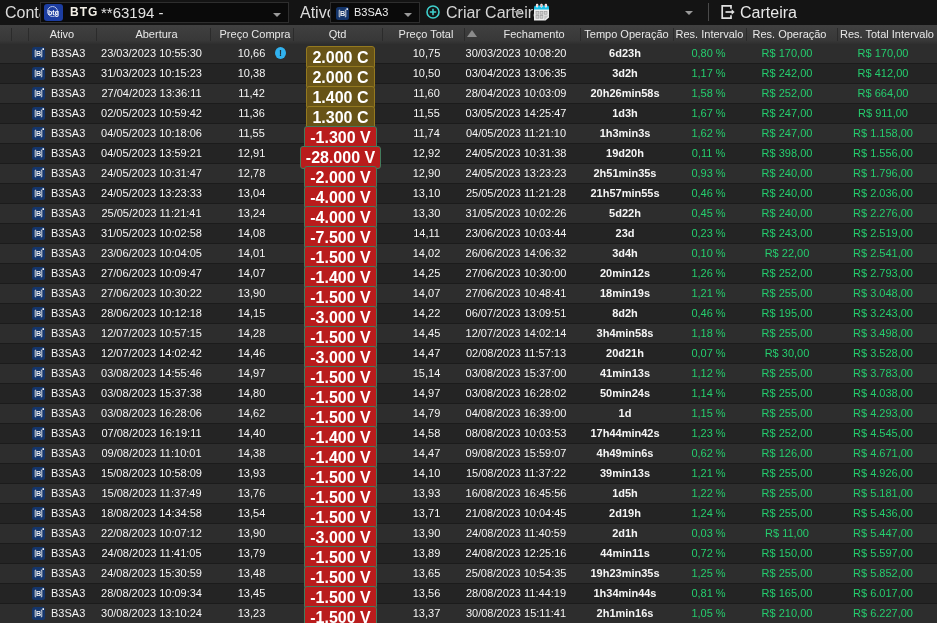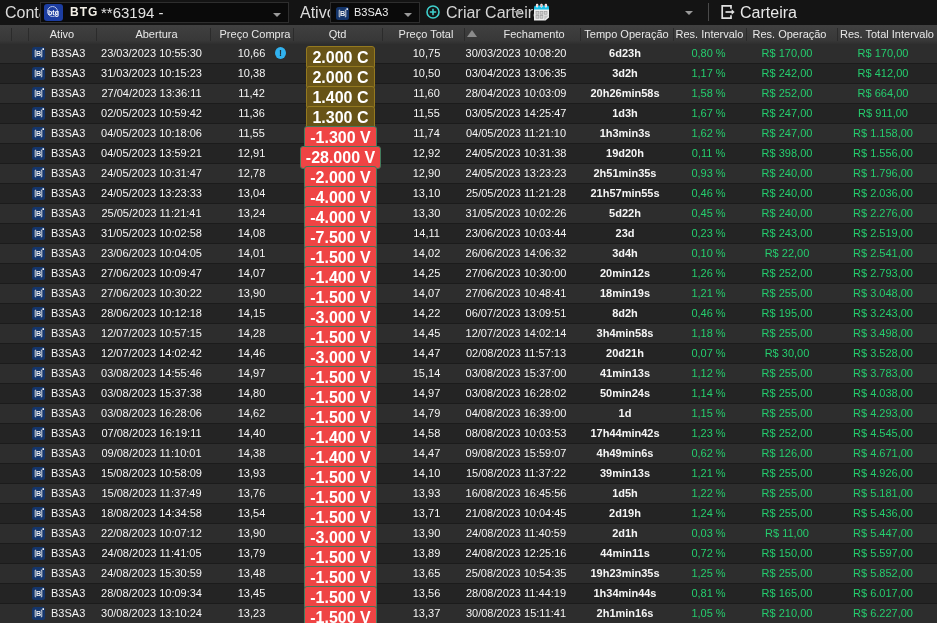--- a/index.html
+++ b/index.html
@@ -34,21 +34,21 @@
 .c5{width:89px;text-align:center;}
 .c6{width:82px;text-align:center;padding-left:7px;}
 .c7{width:116px;text-align:center;padding-right:12px;}
 .c8{width:93px;text-align:center;padding-right:3px;font-weight:bold;}
 .c9{width:73px;text-align:center;padding-right:2px;color:#25cd6e;}
 .c10{width:91px;text-align:center;padding-right:9px;color:#25cd6e;}
 .c11{width:100px;text-align:center;padding-right:8px;color:#25cd6e;}
 .badge{display:inline-block;height:23px;line-height:13px;padding:4px 5px;border-radius:3px;
  font-weight:bold;color:#fff;font-size:16px;margin-top:2px;margin-left:6px;vertical-align:top;}
 .bC{background:#675317;border:1px solid #94791f;}
-.bV{background:#ef4444;border:1px solid #437a5c;}
+.bV{background:#b91c1c;border:1px solid #437a5c;}
 .info{position:absolute;right:7px;top:3px;width:11px;height:12px;border-radius:50%;background:#31b2ef;
  color:#20303a;font-size:9px;font-weight:bold;line-height:12px;text-align:center;}
 </style></head>
 <body>
 <div class="topbar">
  <span class="tlabel" style="left:5px">Conta</span>
  <div class="sel" style="left:40px;width:249px">
    <span class="btglogo">
         <span class="c"></span>
         <span class="t">btg</span>

